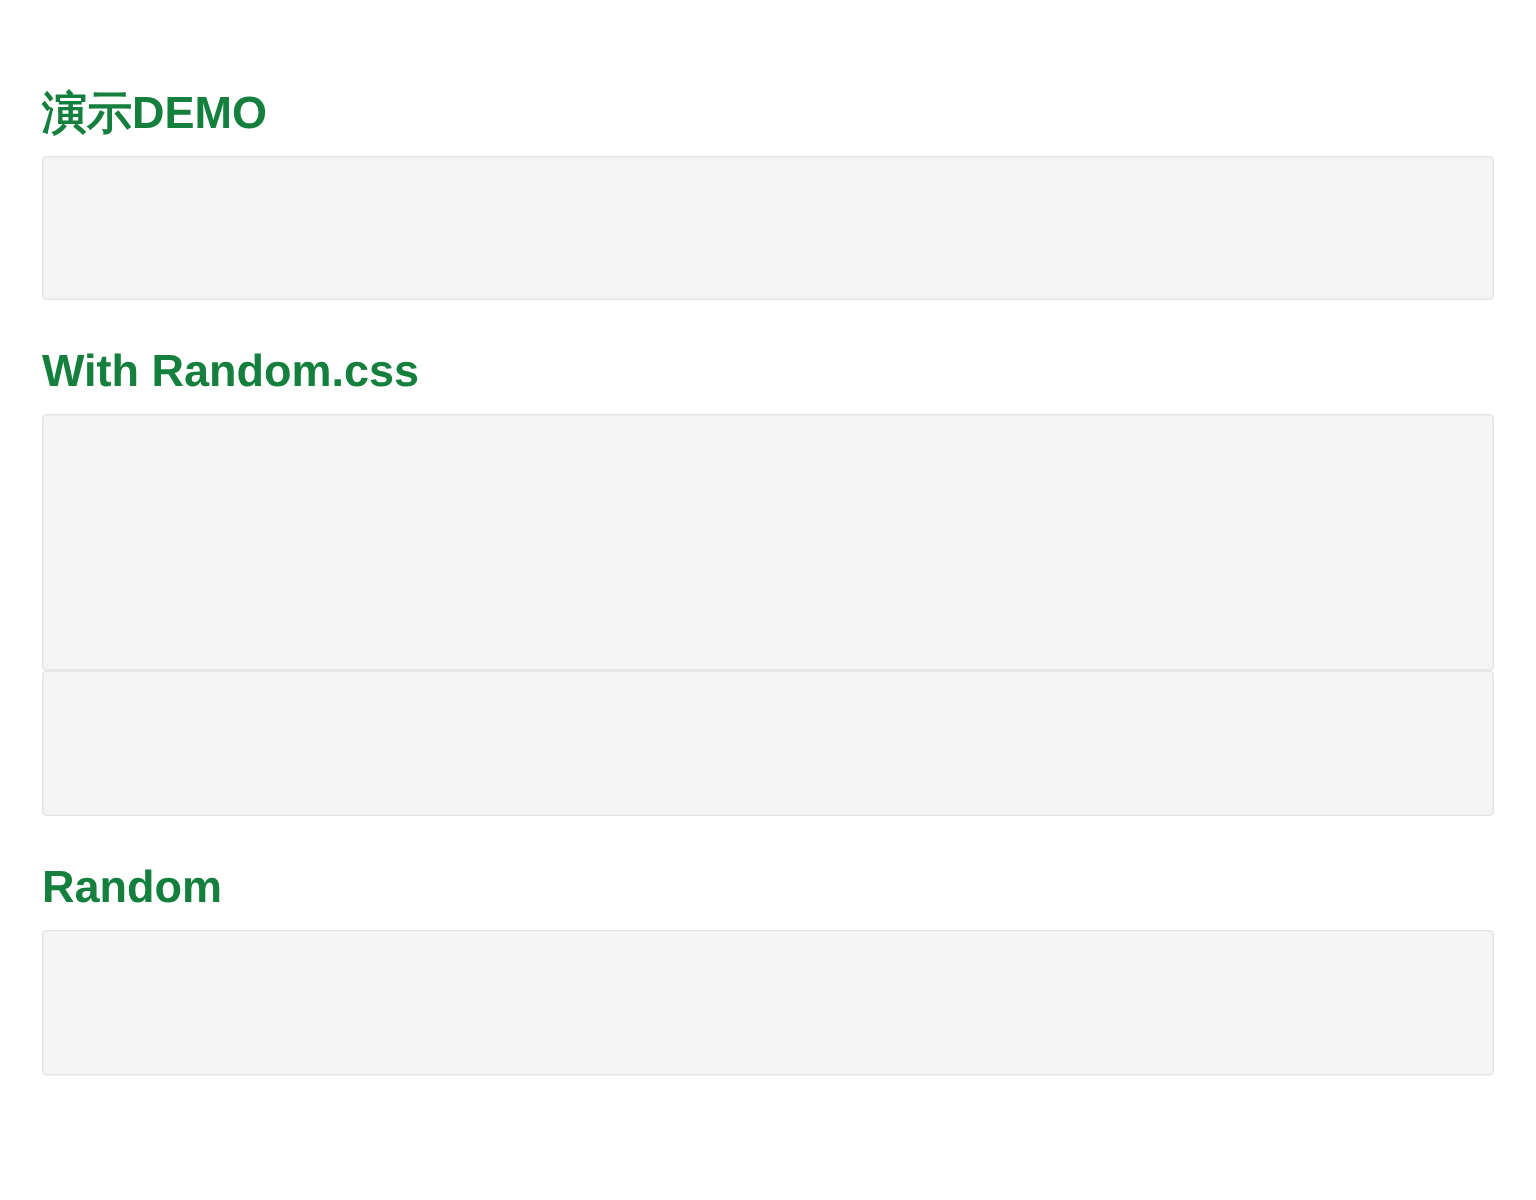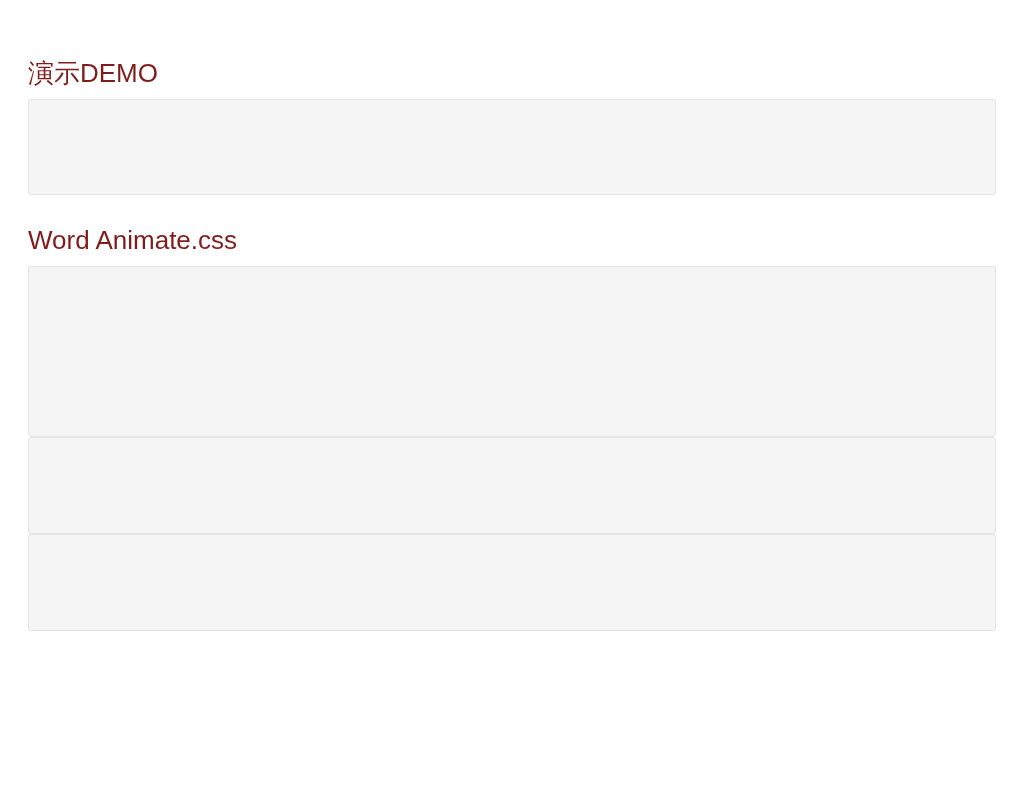--- a/index.html
+++ b/index.html
@@ -11,23 +11,23 @@
       font-family: -apple-system, BlinkMacSystemFont, "Segoe UI", "Helvetica Neue", Arial, sans-serif;
       background: #ffffff;
       color: #333333;
       padding: 28px;
       width: 1024px;
     }
     .section {
       margin-bottom: 0;
     }
     .section-heading {
-      font-size: 26px;
-      font-weight: 400;
-      color: #7f1d1d;
+      font-size: 30px;
+      font-weight: 700;
+      color: #15803d;
       padding: 20px 0 10px 0;
       line-height: 1.2;
     }
     .section-heading:first-of-type {
       padding-top: 30px;
     }
     .demo-box {
       width: 100%;
       background: #f5f5f5;
       border: 1px solid #e5e5e5;
@@ -49,23 +49,24 @@
   </style>
 </head>
 <body>
 
 <div class="section">
   <h2 class="section-heading">演示DEMO</h2>
   <div class="demo-box demo-box-1"></div>
 </div>
 
 <div class="section">
-  <h2 class="section-heading">Word Animate.css</h2>
+  <h2 class="section-heading">With Random.css</h2>
   <div class="demo-box demo-box-2"></div>
 </div>
 
 <div class="section">
   <div class="demo-box demo-box-3"></div>
 </div>
 
 <div class="section">
+  <h2 class="section-heading">Random</h2>
   <div class="demo-box demo-box-4"></div>
 </div>
 
 </body></html>

